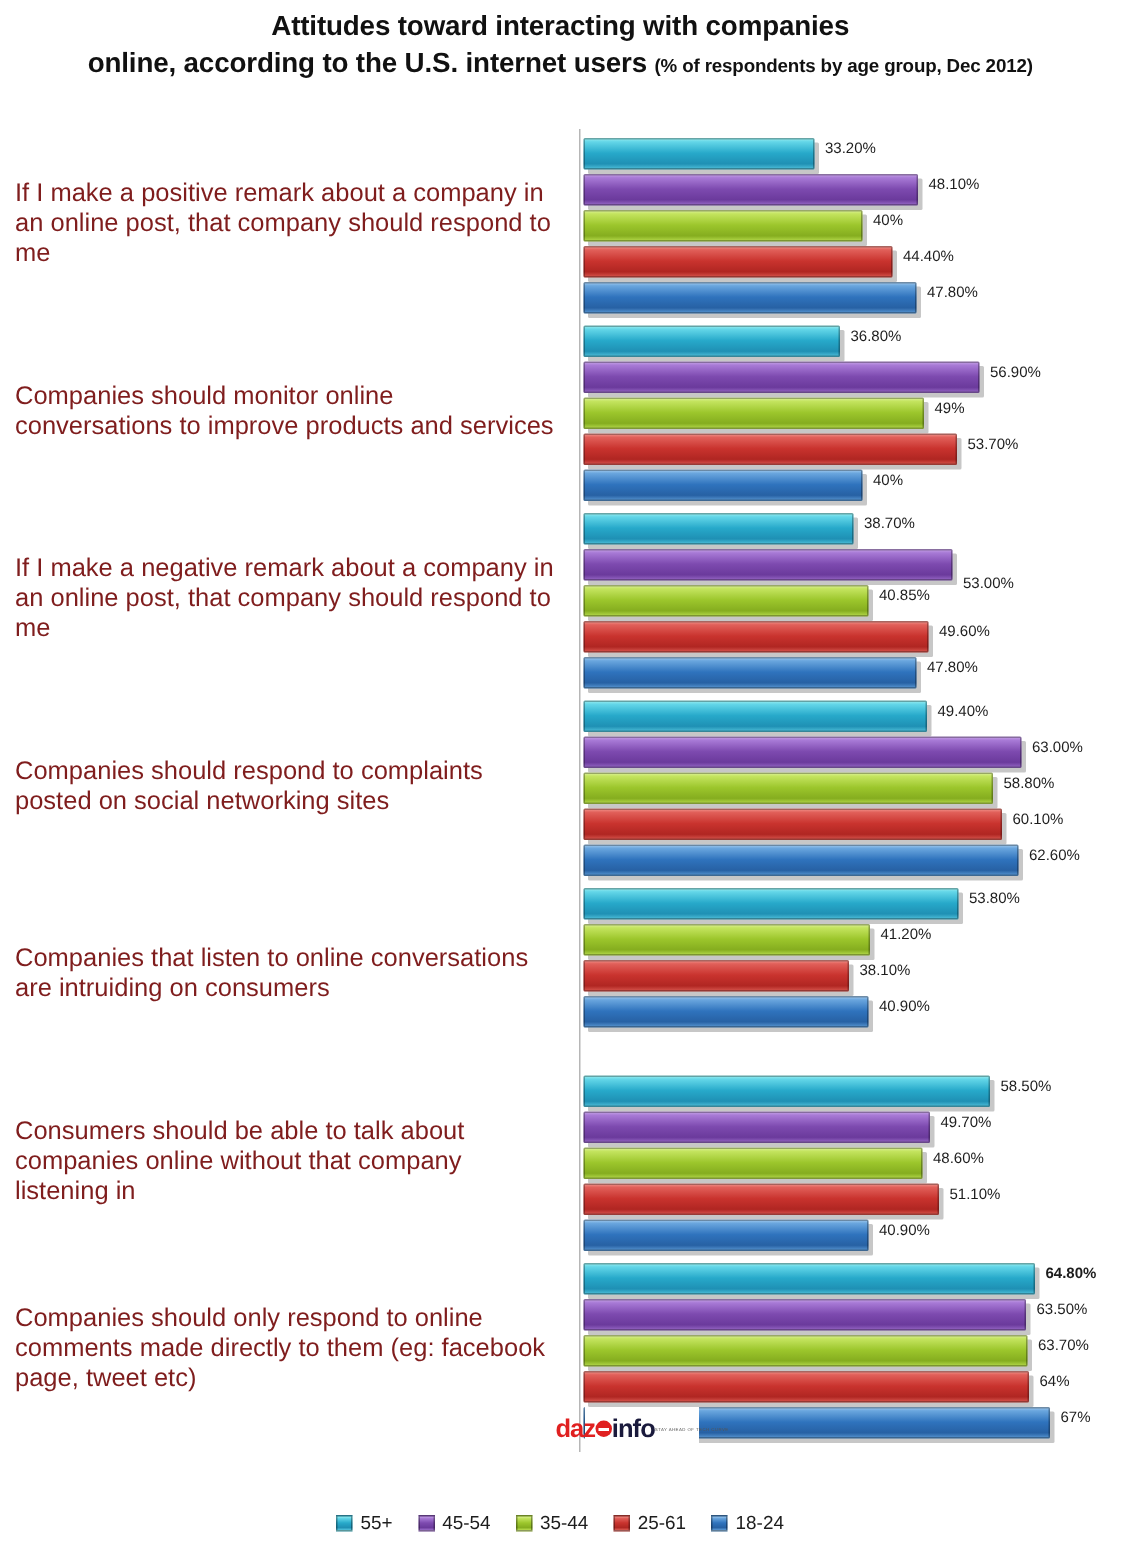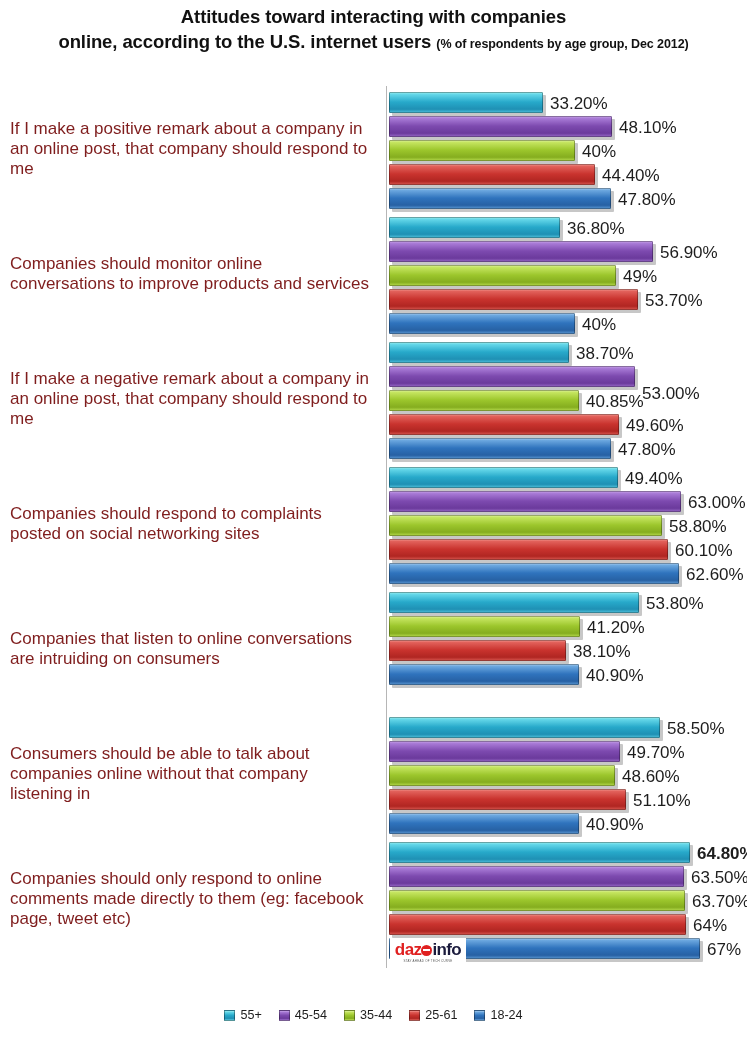--- a/index.html
+++ b/index.html
@@ -110,21 +110,21 @@
     width: 100%;
     height: 100%;
     background: rgba(0,0,0,0.22);
     border-radius: 1px;
     z-index: -1;
   }
 
   .val {
     position: absolute;
     top: 3px;
-    font-size: 17px;
+    font-size: 10px;
     color: #1d1d1d;
     white-space: nowrap;
   }
 
   
   .c-55   { background: linear-gradient(to bottom, #9defef 0%, #63d6e8 12%, #27a9ca 48%, #1f90b4 82%, #53c4dd 100%); }
   .c-4554 { background: linear-gradient(to bottom, #c9a6e8 0%, #a87ad6 12%, #7d4aaf 48%, #6b3a9c 82%, #9a6bc9 100%); }
   .c-3544 { background: linear-gradient(to bottom, #dff3a0 0%, #c4e45f 12%, #9cc62c 48%, #85ad1f 82%, #b9de4f 100%); }
   .c-2534 { background: linear-gradient(to bottom, #f39a92 0%, #e1605a 12%, #c9332e 48%, #b02622 82%, #dc5a52 100%); }
   .c-1824 { background: linear-gradient(to bottom, #a8cef0 0%, #6aa6de 12%, #2f73bd 48%, #2761a4 82%, #5d9bd6 100%); }
@@ -132,21 +132,21 @@
   
   .watermark {
     position: absolute;
     left: 390px;
     top: 938px;
     width: 76px;
     height: 28px;
     background: #ffffff;
     z-index: 5;
     display: flex;
-    flex-direction: column;
+    flex-direction: row;
     align-items: center;
     justify-content: center;
     padding-top: 1px;
   }
   .wm-word {
     font-size: 17px;
     font-weight: bold;
     line-height: 16px;
     letter-spacing: -0.6px;
     display: flex;

